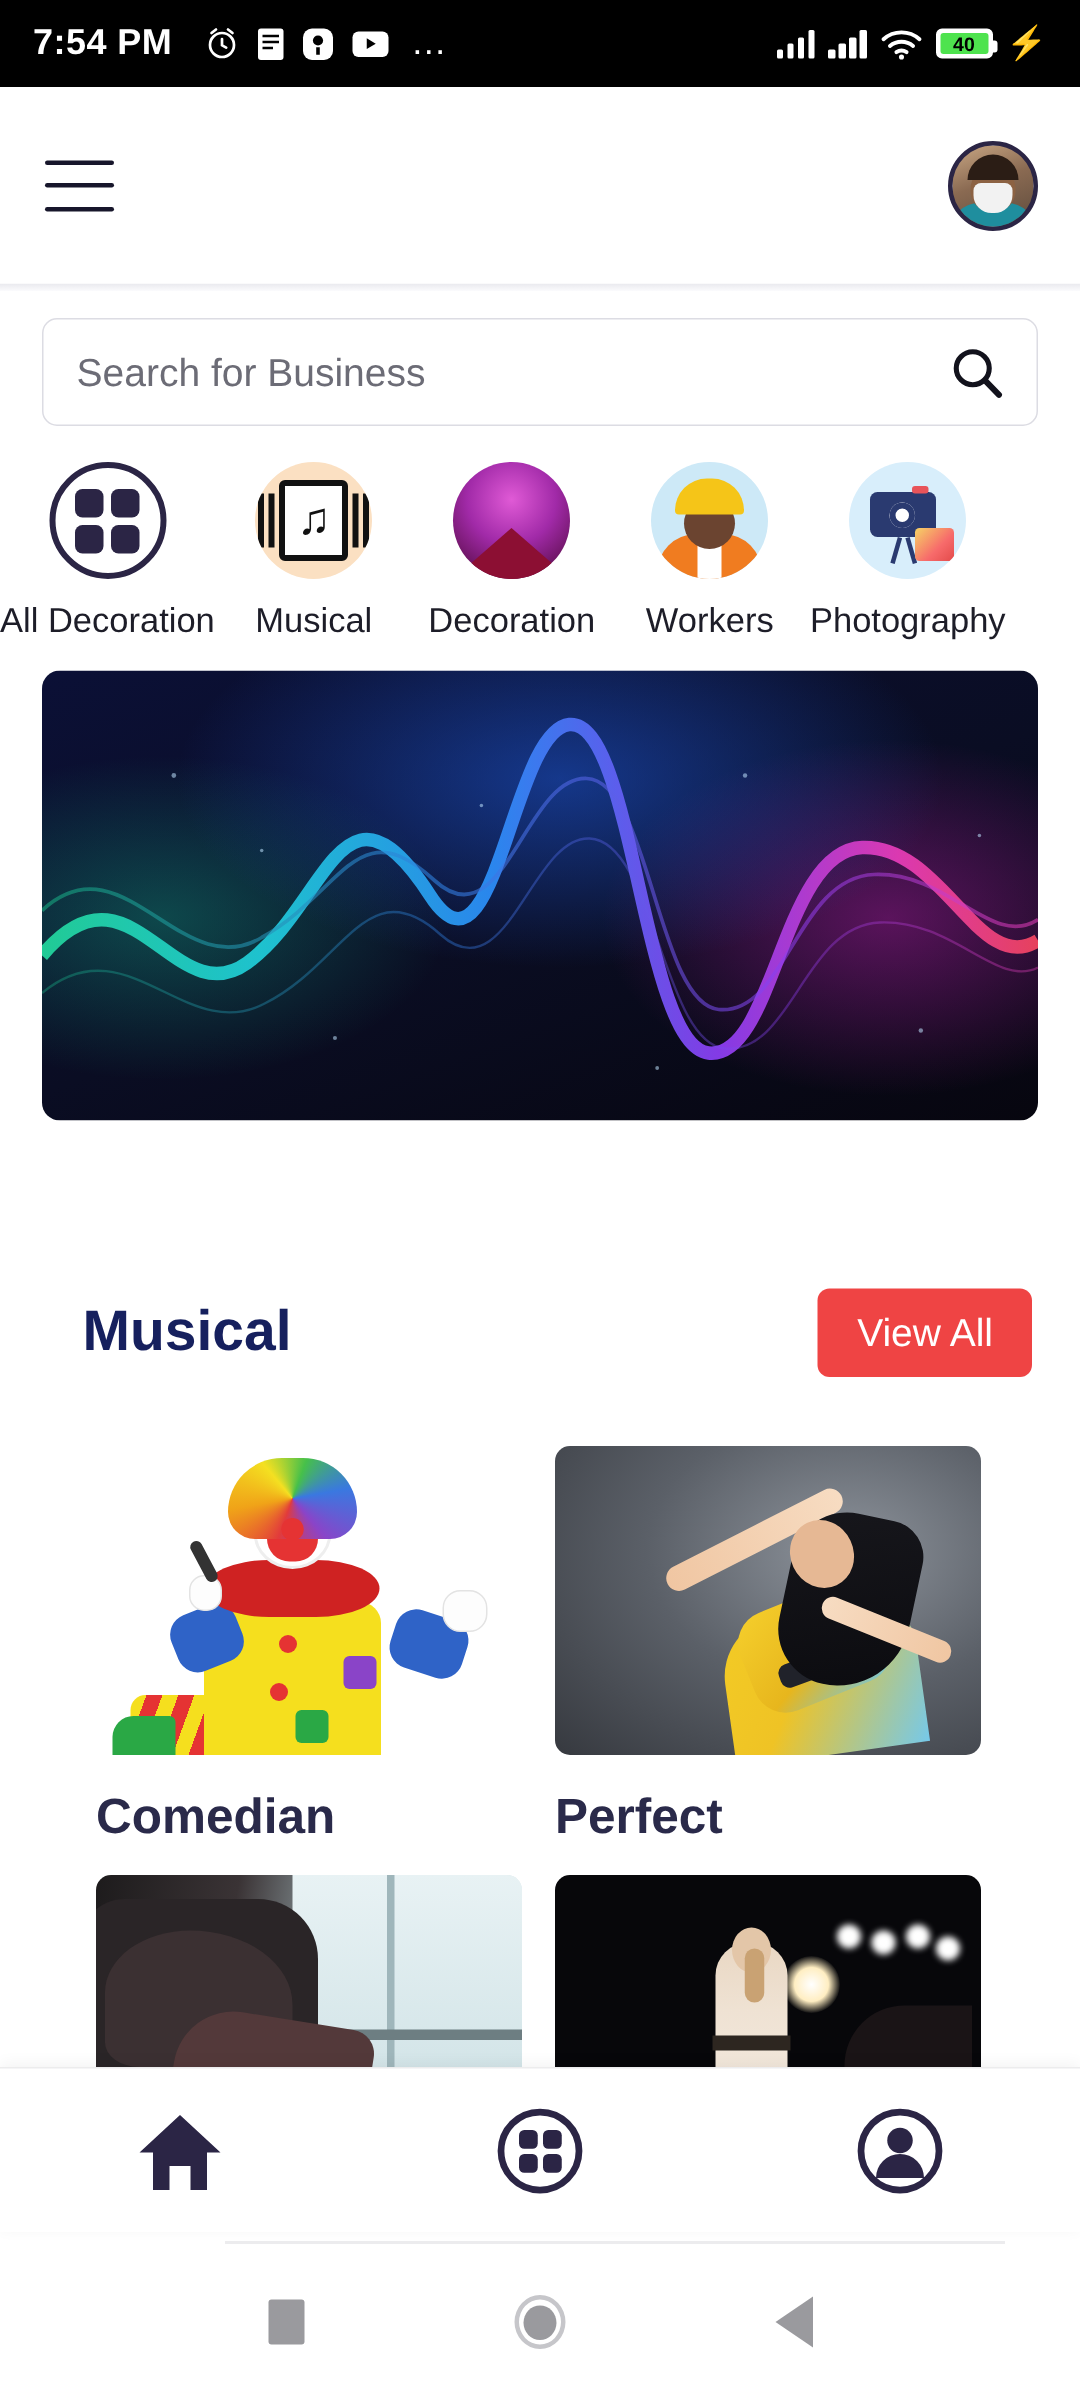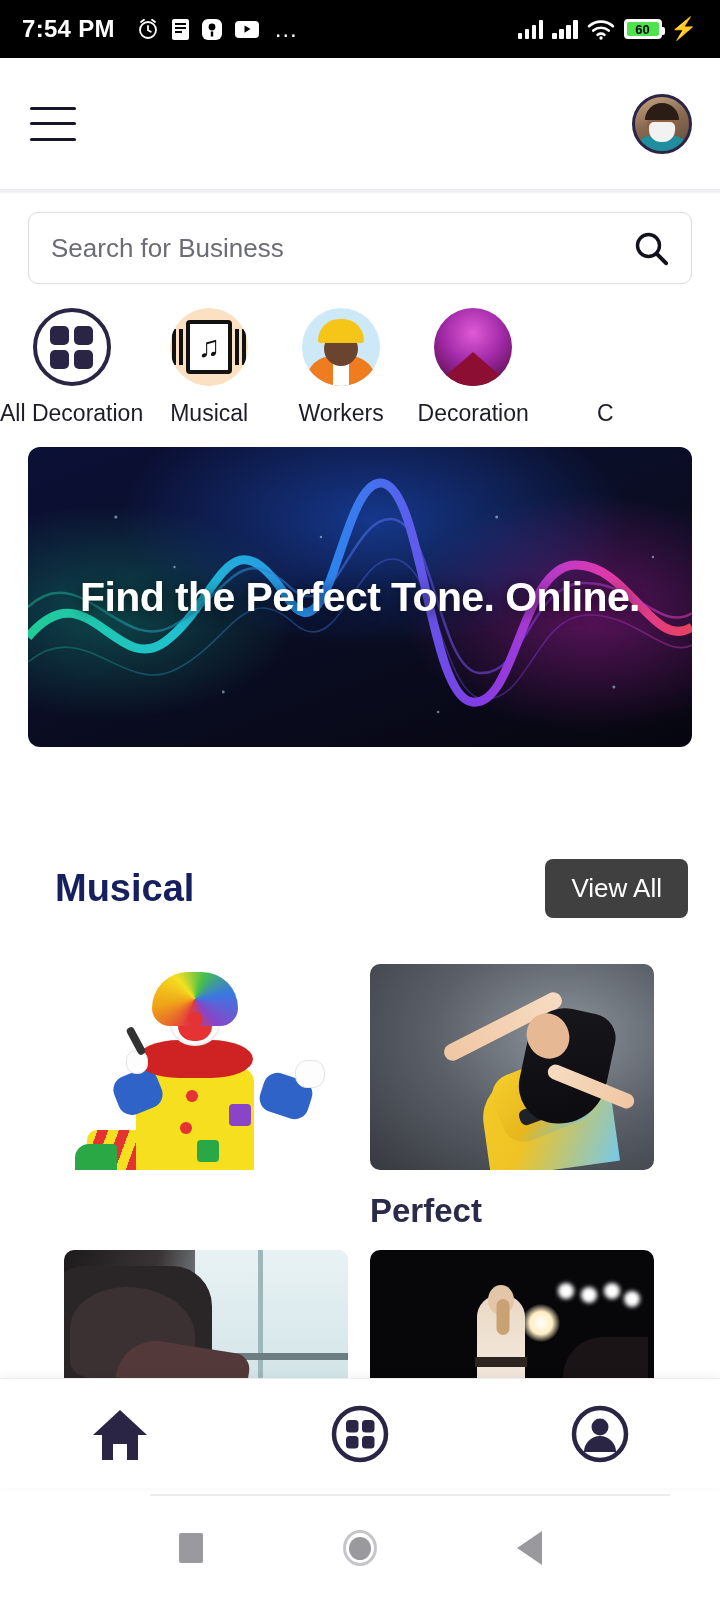--- a/index.html
+++ b/index.html
@@ -145,21 +145,21 @@
     padding:0 10px;
   }
 
   
   .section-head{
     display:flex; align-items:center; justify-content:space-between;
     padding:112px 32px 0 55px;
   }
   .section-title{ font-size:38px; font-weight:700; color:#16205e; }
   .viewall{
-    background:#404040; color:#fff; border:none; border-radius:8px;
+    background:#ef4444; color:#fff; border:none; border-radius:8px;
     font-family:inherit; font-size:26px; padding:14px 26px; cursor:pointer;
   }
 
   
   .grid{
     display:grid; grid-template-columns:1fr 1fr; gap:20px 22px;
     padding:46px 66px 0 64px;
   }
   .card{ cursor:pointer; }
   .thumb{ width:100%; height:206px; border-radius:10px; overflow:hidden; position:relative; background:#fff;}
@@ -299,21 +299,21 @@
           <i></i>
         </span>
       <svg width="28" height="21" viewBox="0 0 28 21">
         <path d="M2 7.2a18 18 0 0124 0" stroke="#fff" stroke-width="2.6" fill="none" stroke-linecap="round"></path>
         <path d="M6.3 11.6a12 12 0 0115.4 0" stroke="#fff" stroke-width="2.6" fill="none" stroke-linecap="round"></path>
         <path d="M10.6 15.8a6 6 0 016.8 0" stroke="#fff" stroke-width="2.6" fill="none" stroke-linecap="round"></path>
         <circle cx="14" cy="19" r="1.7" fill="#fff"></circle>
       </svg>
       <span class="batt">
         <span class="fill"></span>
-        <span class="num">60</span>
+        <span class="num">40</span>
       </span>
       <span class="bolt">⚡</span>
     </div>
   </div>
 
   <div class="appbar">
     <div class="hamburger">
       <span></span>
         <span></span>
         <span></span>
@@ -354,38 +354,47 @@
       <div class="cat">
         <div class="bubble bub-music">
           <span class="musicicon">
               <span>♫</span>
             </span>
         </div>
         <div class="label">Musical</div>
       </div>
 
       <div class="cat">
+        <div class="bubble bub-deco">
+          <span class="carpet"></span>
+        </div>
+        <div class="label">Decoration</div>
+      </div>
+
+      <div class="cat">
         <div class="bubble bub-worker">
           <span class="worker">
             <span class="body"></span>
               <span class="collar"></span>
             <span class="head"></span>
               <span class="helmet"></span>
           </span>
         </div>
         <div class="label">Workers</div>
       </div>
 
       <div class="cat">
-        <div class="bubble bub-deco">
-          <span class="carpet"></span>
+        <div class="bubble bub-photo">
+          <span class="tripod"></span>
+            <span class="tripod2"></span>
+          <span class="cam"></span>
+            <span class="photos"></span>
         </div>
-        <div class="label">Decoration</div>
-      </div>
-
+        <div class="label">Photography</div>
+      </div>
 
       <div class="cat">
         <div class="bubble"></div>
         <div class="label">C</div>
       </div>
     </div>
   </div>
 
   <div class="banner">
     <svg viewBox="0 0 680 300" preserveAspectRatio="none">
@@ -412,21 +421,20 @@
         <circle cx="90" cy="70" r="1.6"></circle>
           <circle cx="200" cy="245" r="1.4"></circle>
         <circle cx="300" cy="90" r="1.2"></circle>
           <circle cx="480" cy="70" r="1.5"></circle>
         <circle cx="600" cy="240" r="1.5"></circle>
           <circle cx="640" cy="110" r="1.2"></circle>
         <circle cx="150" cy="120" r="1.2"></circle>
           <circle cx="420" cy="265" r="1.3"></circle>
       </g>
     </svg>
-    <div class="headline">Find the Perfect Tone. Online.</div>
   </div>
 
   <div class="section-head">
     <div class="section-title">Musical</div>
     <button class="viewall">View All</button>
   </div>
 
   <div class="grid">
 
     <div class="card">
@@ -444,20 +452,21 @@
           <span class="face"></span>
             <span class="wig"></span>
           <span class="nose"></span>
             <span class="mouth"></span>
           <span class="sq1"></span>
             <span class="sq2"></span>
           <span class="dot1"></span>
             <span class="dot2"></span>
         </span>
       </div>
+      <div class="name">Comedian</div>
     </div>
 
     <div class="card">
       <div class="thumb">
         <span class="dancer">
           <span class="arm"></span>
           <span class="skirt"></span>
           <span class="top"></span>
           <span class="belt"></span>
           <span class="hair"></span>

